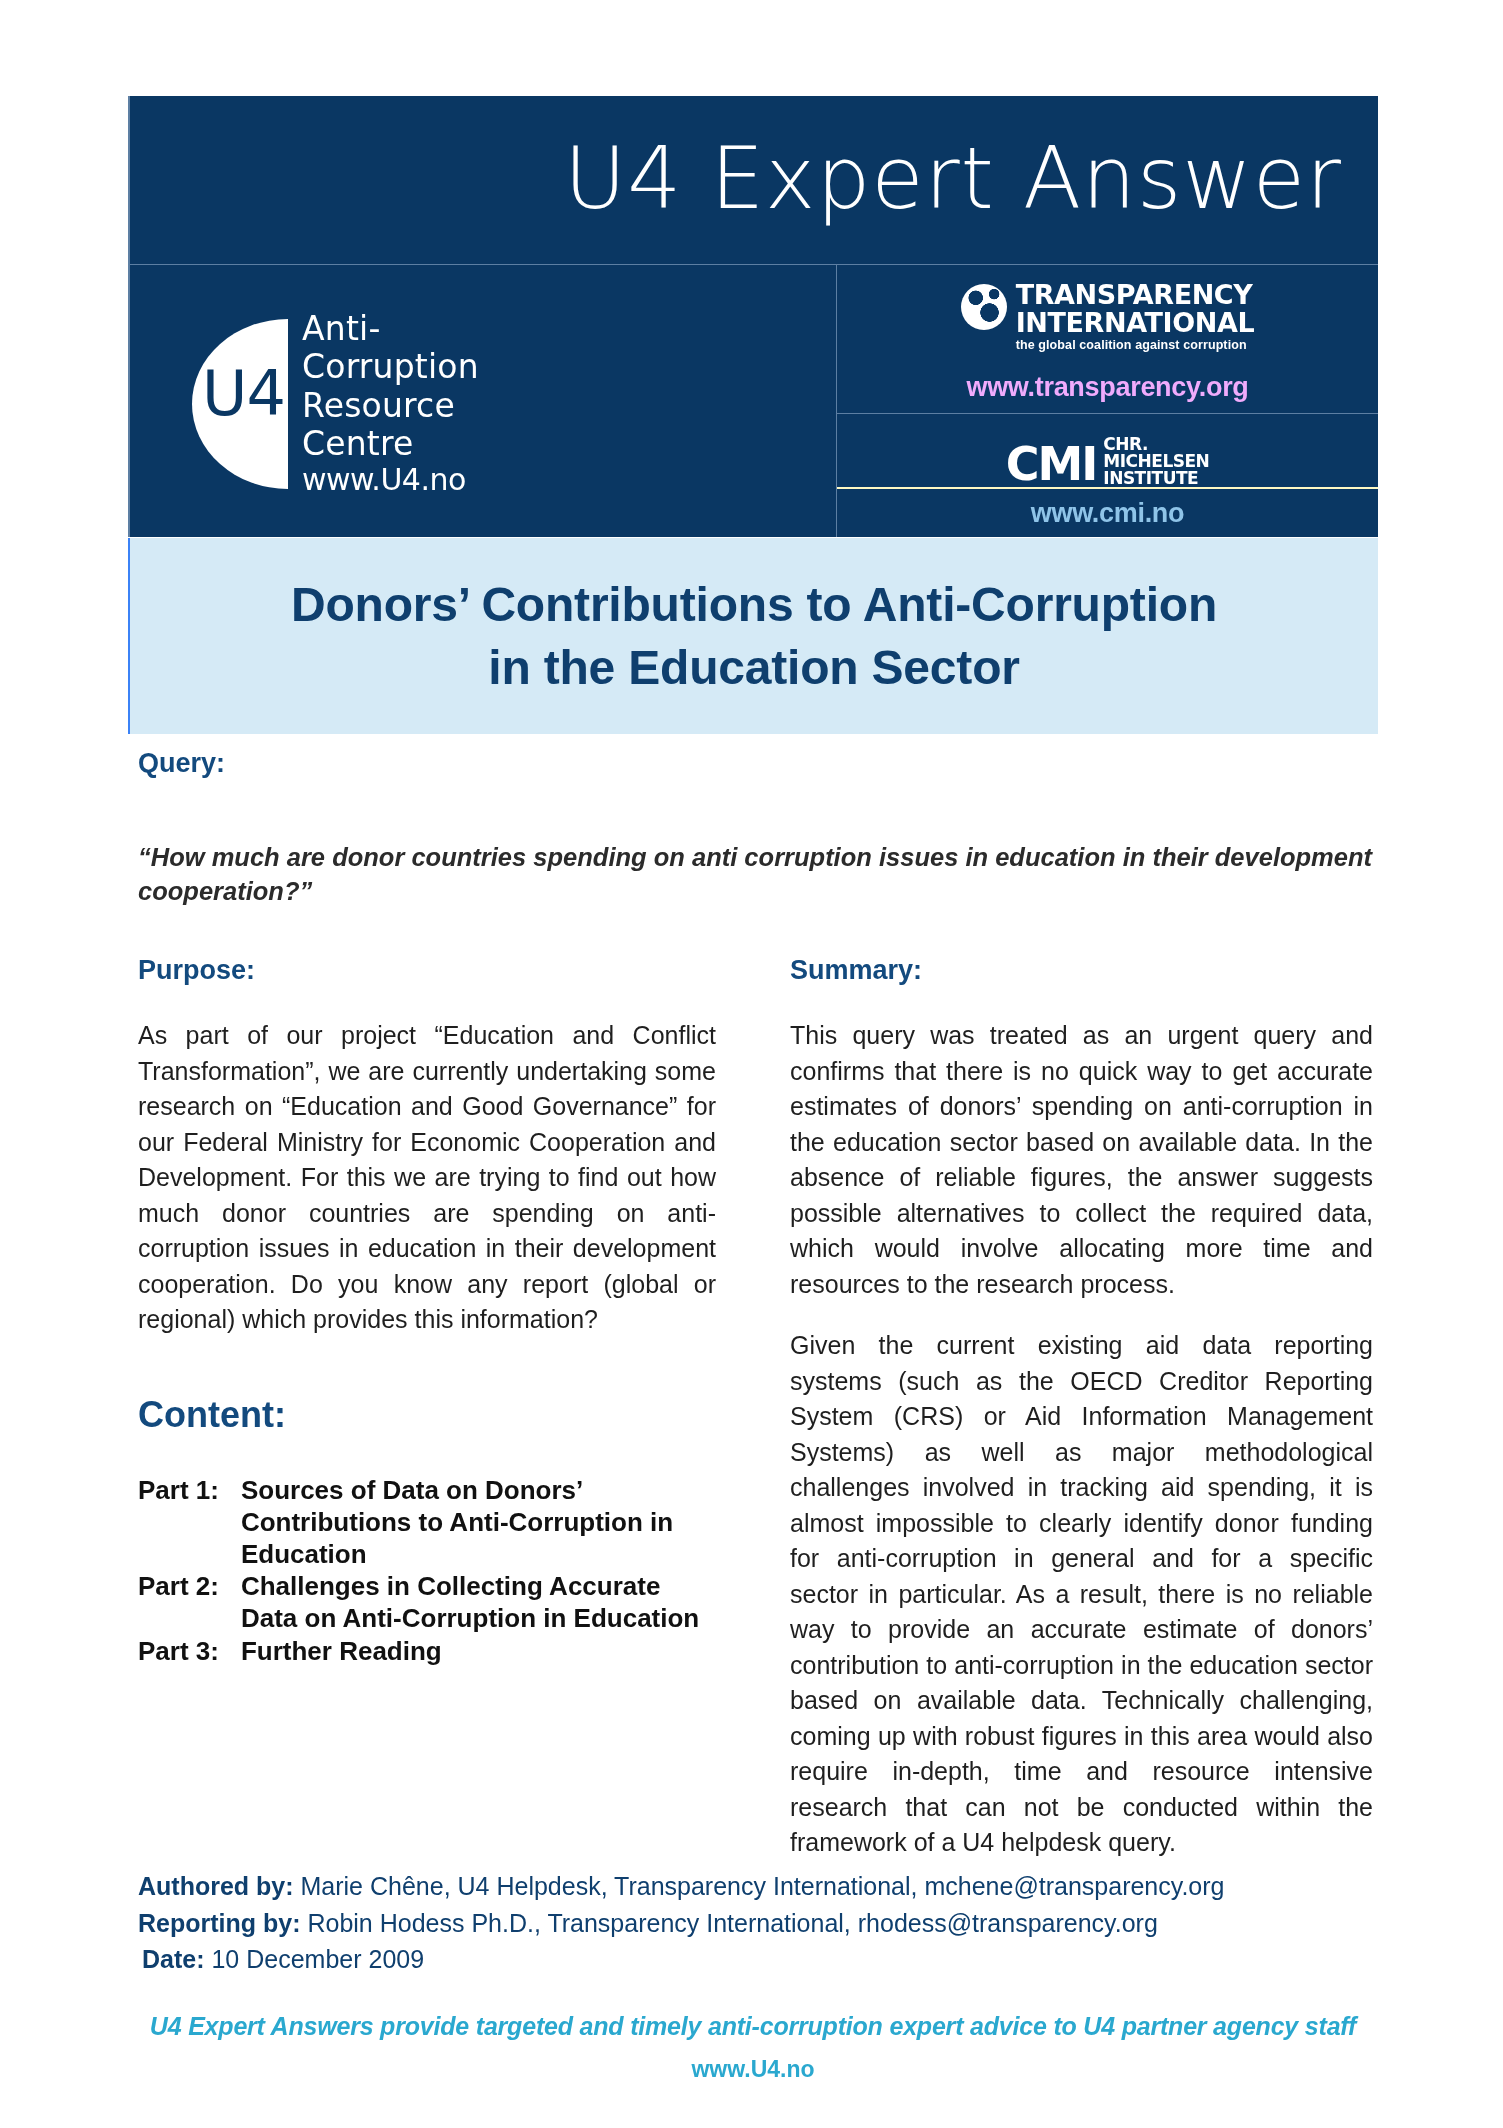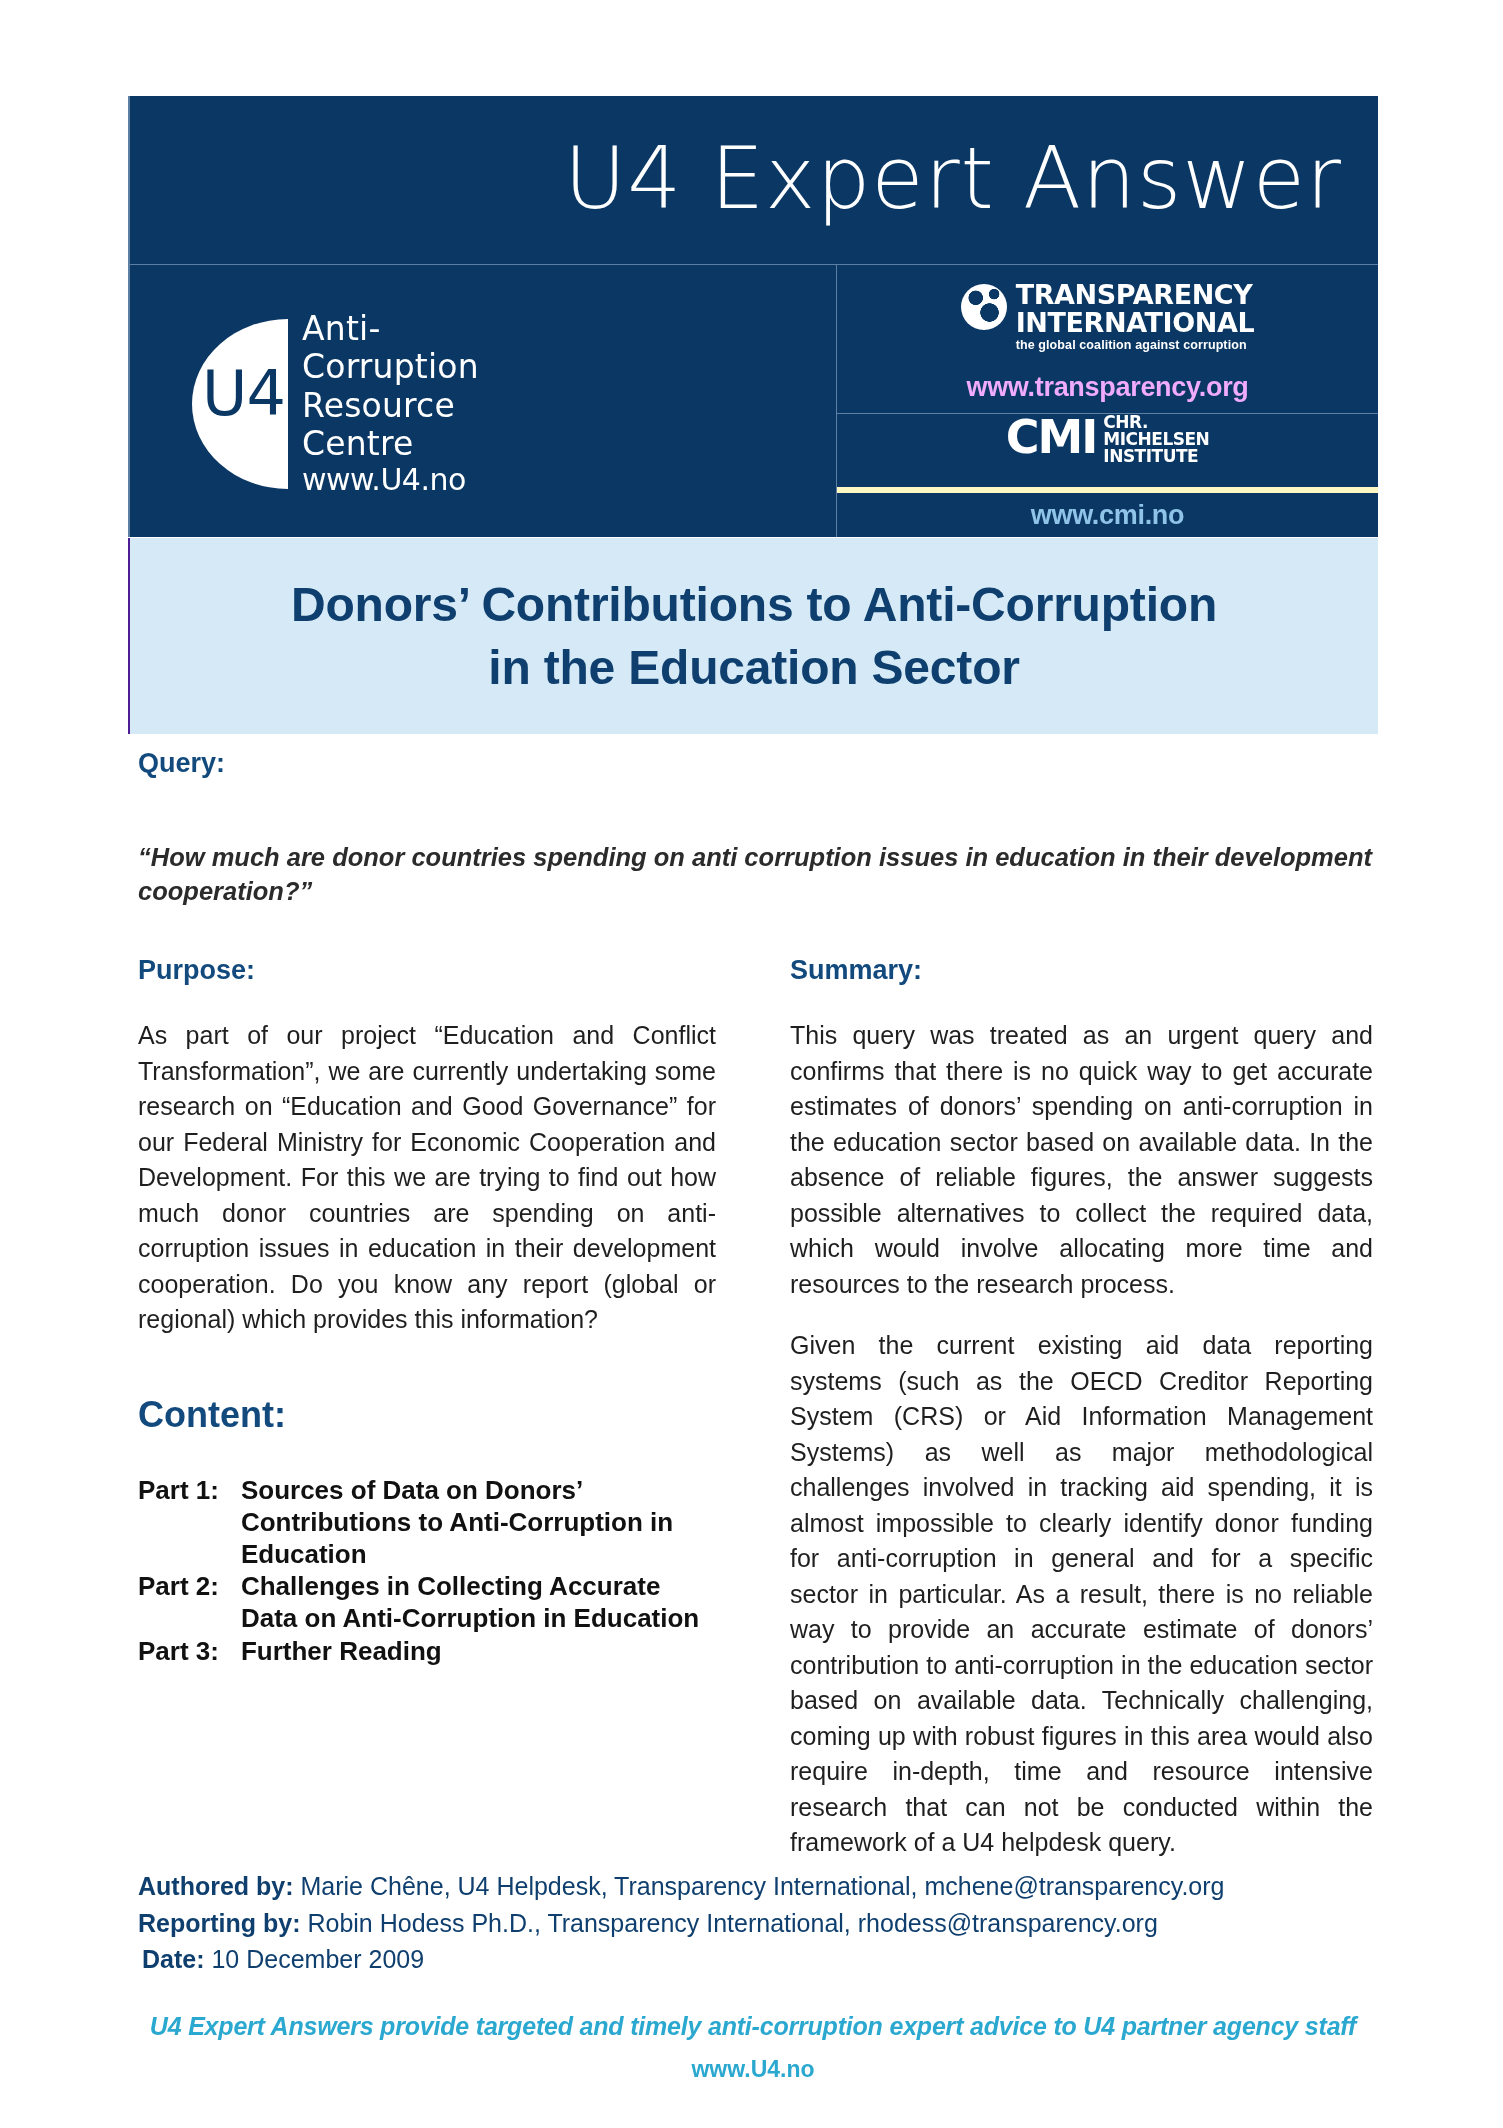--- a/index.html
+++ b/index.html
@@ -165,23 +165,23 @@
     left: 0; right: 0;
     bottom: 10px;
     text-align: center;
     color: #f0abfc;
     font-size: 27px;
     font-weight: bold;
     letter-spacing: -0.3px;
   }
   .cmi-box {
     height: 73px;
-    border-bottom: 6px solid #fef9c3;
-    display: flex;
-    align-items: flex-start;
+    border-bottom: 2px solid #fef9c3;
+    display: flex;
+    align-items: flex-end;
     justify-content: center;
   }
   .cmi-word {
     color: #ffffff;
     font-family: "DejaVu Sans", sans-serif;
     font-weight: bold;
     font-size: 46px;
     letter-spacing: -2px;
     line-height: 1;
   }
@@ -208,21 +208,21 @@
   }
 
   
   .title-banner {
     position: absolute;
     left: 128px;
     top: 538px;
     width: 1250px;
     height: 196px;
     background: #d5eaf6;
-    border-left: 2px solid #4c1d95;
+    border-left: 2px solid #3b82f6;
     box-sizing: border-box;
     display: flex;
     align-items: center;
     justify-content: center;
   }
   .title-text {
     color: #0f3f6e;
     font-family: "Liberation Sans", sans-serif;
     font-size: 48px;
     font-weight: bold;

